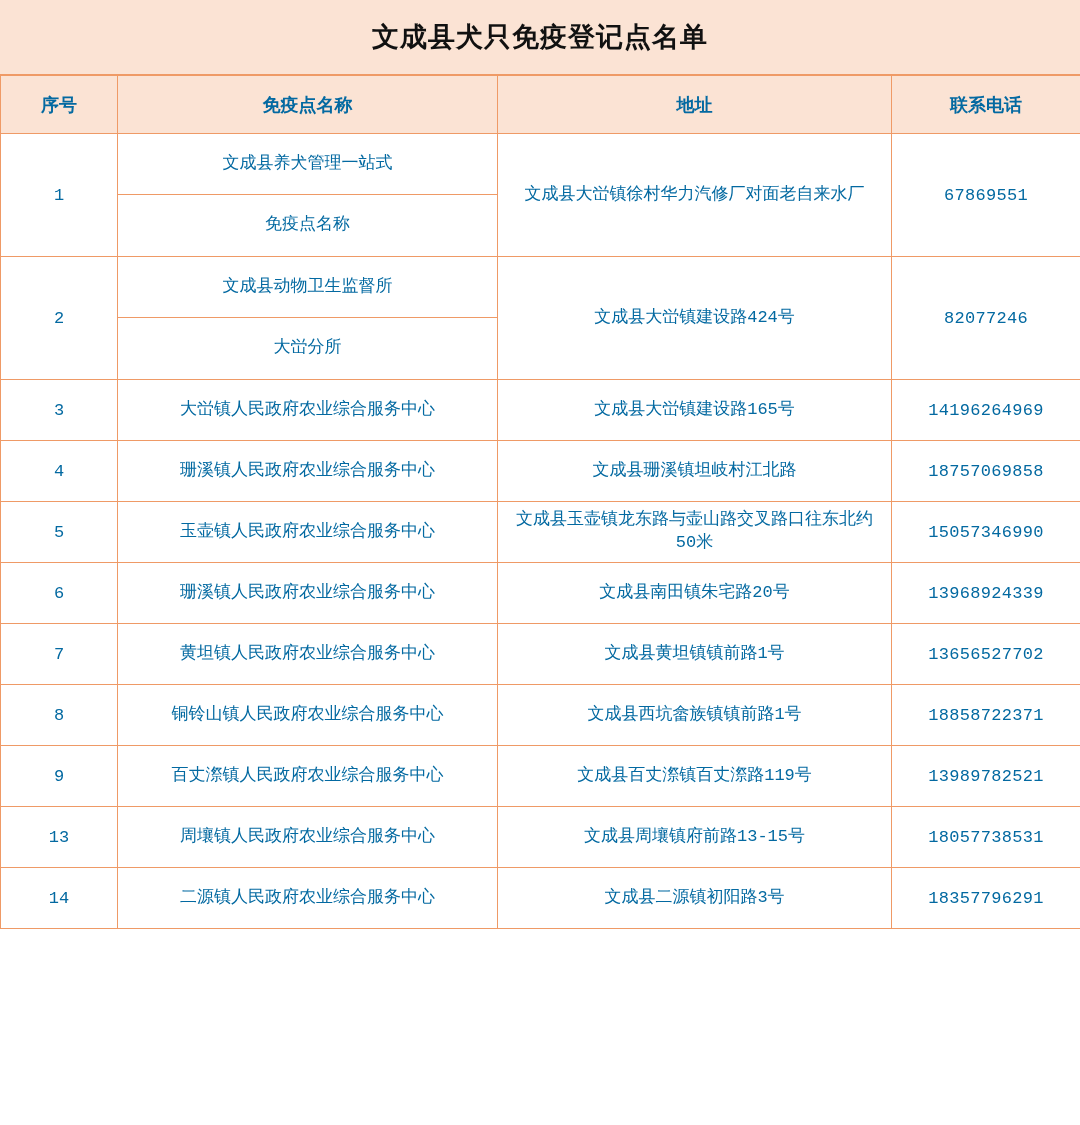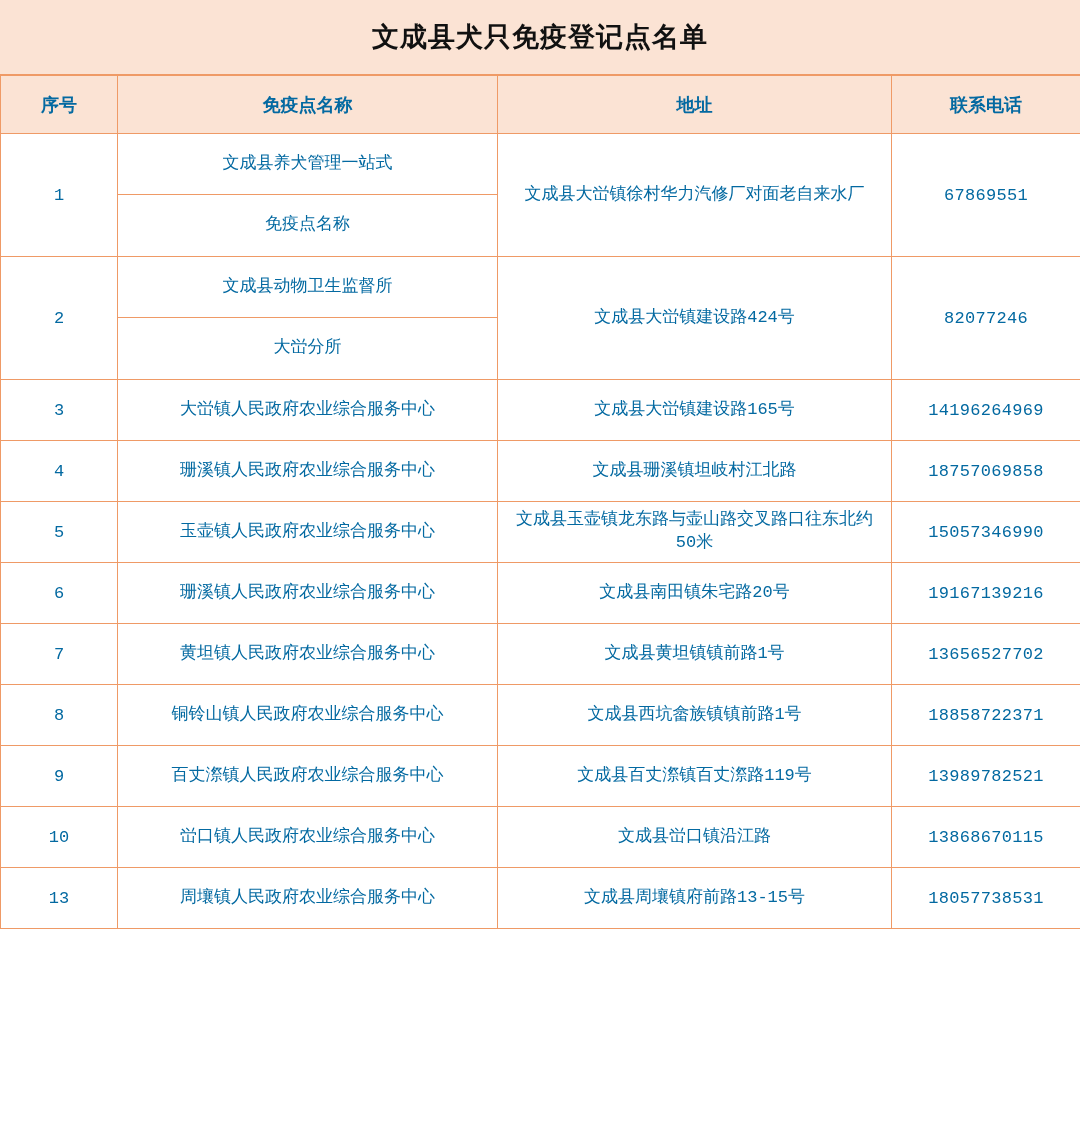--- a/index.html
+++ b/index.html
@@ -144,21 +144,21 @@
         <td class="idx">5</td>
         <td class="name">玉壶镇人民政府农业综合服务中心</td>
         <td class="addr">文成县玉壶镇龙东路与壶山路交叉路口往东北约50米</td>
         <td class="phone">15057346990</td>
       </tr>
 
       <tr>
         <td class="idx">6</td>
         <td class="name">珊溪镇人民政府农业综合服务中心</td>
         <td class="addr">文成县南田镇朱宅路20号</td>
-        <td class="phone">19167139216</td>
+        <td class="phone">13968924339</td>
       </tr>
 
       <tr>
         <td class="idx">7</td>
         <td class="name">黄坦镇人民政府农业综合服务中心</td>
         <td class="addr">文成县黄坦镇镇前路1号</td>
         <td class="phone">13656527702</td>
       </tr>
 
       <tr>
@@ -168,32 +168,32 @@
         <td class="phone">18858722371</td>
       </tr>
 
       <tr>
         <td class="idx">9</td>
         <td class="name">百丈漈镇人民政府农业综合服务中心</td>
         <td class="addr">文成县百丈漈镇百丈漈路119号</td>
         <td class="phone">13989782521</td>
       </tr>
 
-      <tr>
-        <td class="idx">10</td>
-        <td class="name">峃口镇人民政府农业综合服务中心</td>
-        <td class="addr">文成县峃口镇沿江路</td>
-        <td class="phone">13868670115</td>
-      </tr>
 
 
 
       <tr>
         <td class="idx">13</td>
         <td class="name">周壤镇人民政府农业综合服务中心</td>
         <td class="addr">文成县周壤镇府前路13-15号</td>
         <td class="phone">18057738531</td>
       </tr>
 
+      <tr>
+        <td class="idx">14</td>
+        <td class="name">二源镇人民政府农业综合服务中心</td>
+        <td class="addr">文成县二源镇初阳路3号</td>
+        <td class="phone">18357796291</td>
+      </tr>
 
     </tbody>
   </table>
 </div>
 
 </body></html>

